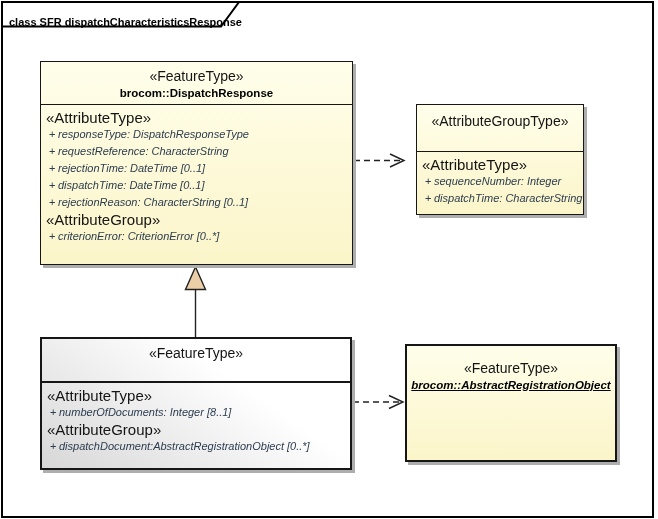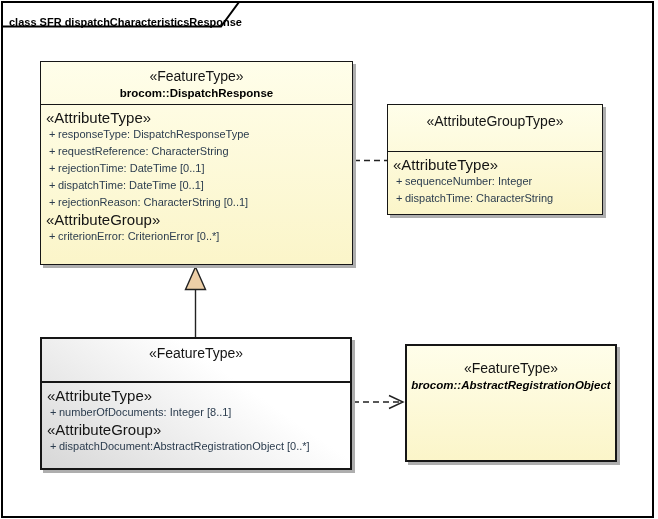--- a/index.html
+++ b/index.html
@@ -18,26 +18,26 @@
     box-shadow:3px 3px 0 #aeaeae;
   }
   .fill-yellow { background:linear-gradient(180deg, #fffeea 0%, #fbf5c9 100%); }
   .fill-focus  { background:linear-gradient(215deg, #ffffff 35%, #d7d7d7 100%); }
   .border-thick { border-width:2.2px; }
   .cls-header { text-align:center; padding-top:6px; border-bottom:1.4px solid #161616; }
   .border-thick .cls-header { border-bottom-width:2.2px; }
   .no-sep .cls-header { border-bottom:none; padding-top:14px; }
   .stereo { font-size:14px; color:#141414; line-height:16px; }
   .cls-name { font-size:11.5px; font-weight:bold; color:#000; line-height:19px; }
-  .italic-name .cls-name { font-style:italic; }
+  .italic-name .cls-name { font-style:italic;text-decoration:underline; }
   .cls-body { padding-top:4px; }
   .member-heading { font-size:15px; color:#141414; padding-left:5px; line-height:17px; white-space:nowrap; }
   .member-row { display:flex; font-size:11px; color:#2b3c4e; line-height:17px; white-space:nowrap; }
   .vis { width:17px; padding-left:8px; flex:none; color:#2b3c4e; }
-  .mtext { flex:1; overflow:hidden; }
+  .mtext { flex:1; overflow:hidden;font-style:italic; }
 </style>
 </head>
 <body>
 
 <svg id="connector-layer" width="658" height="519" viewBox="0 0 658 519" xmlns="http://www.w3.org/2000/svg">
 
   <rect x="2" y="2" width="651" height="515" fill="none" stroke="#000000" stroke-width="2"></rect>
 
   <path d="M2,2 L239,2 L221,26.5 L2,26.5 Z" fill="#ffffff" stroke="#000000" stroke-width="2"></path>
 
@@ -87,21 +87,21 @@
         <span class="mtext">rejectionReason: CharacterString [0..1]</span>
       </div>
       <div class="member-heading">«AttributeGroup»</div>
       <div class="member-row">
         <span class="vis">+</span>
         <span class="mtext">criterionError: CriterionError [0..*]</span>
       </div>
     </div>
 </div>
 
-<div class="uml-class fill-yellow" style="left:387px; top:104px; width:216px; height:111px;">
+<div class="uml-class fill-yellow" style="left:416px; top:104px; width:168px; height:111px;">
   <div class="cls-header" style="height:47px; padding-top:8px;">
     <div class="stereo">«AttributeGroupType»</div>
   </div>
   <div class="cls-body">
       <div class="member-heading">«AttributeType»</div>
       <div class="member-row">
         <span class="vis">+</span>
         <span class="mtext">sequenceNumber: Integer</span>
       </div>
       <div class="member-row">

